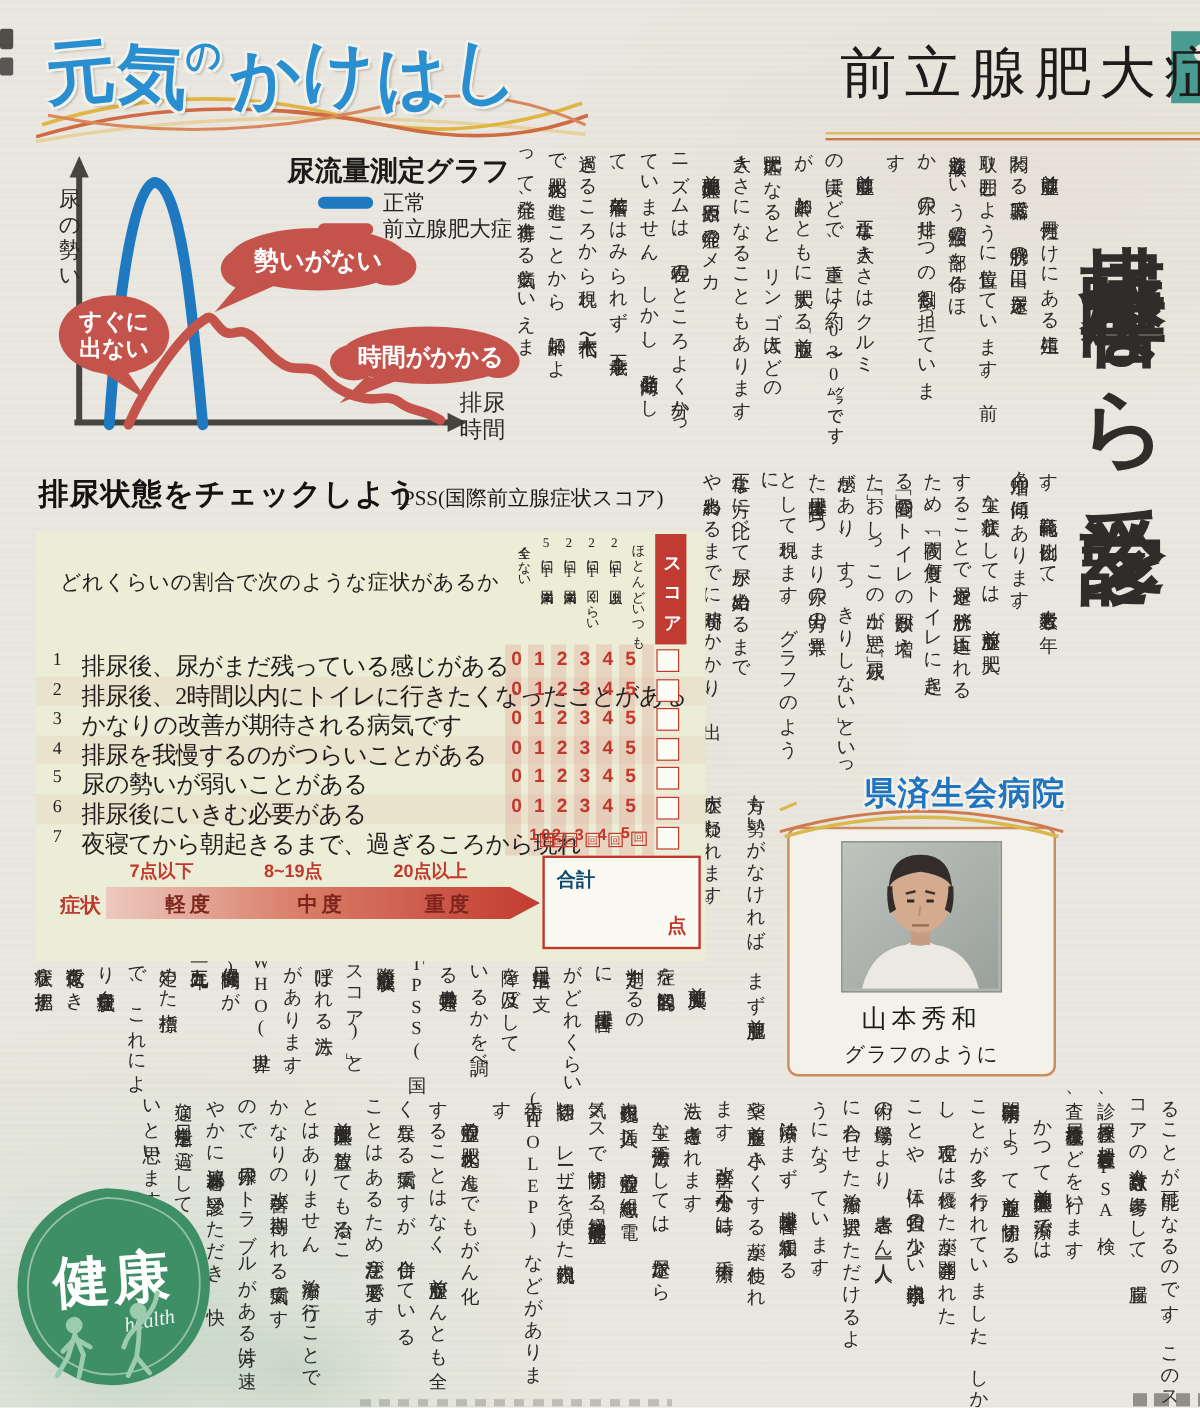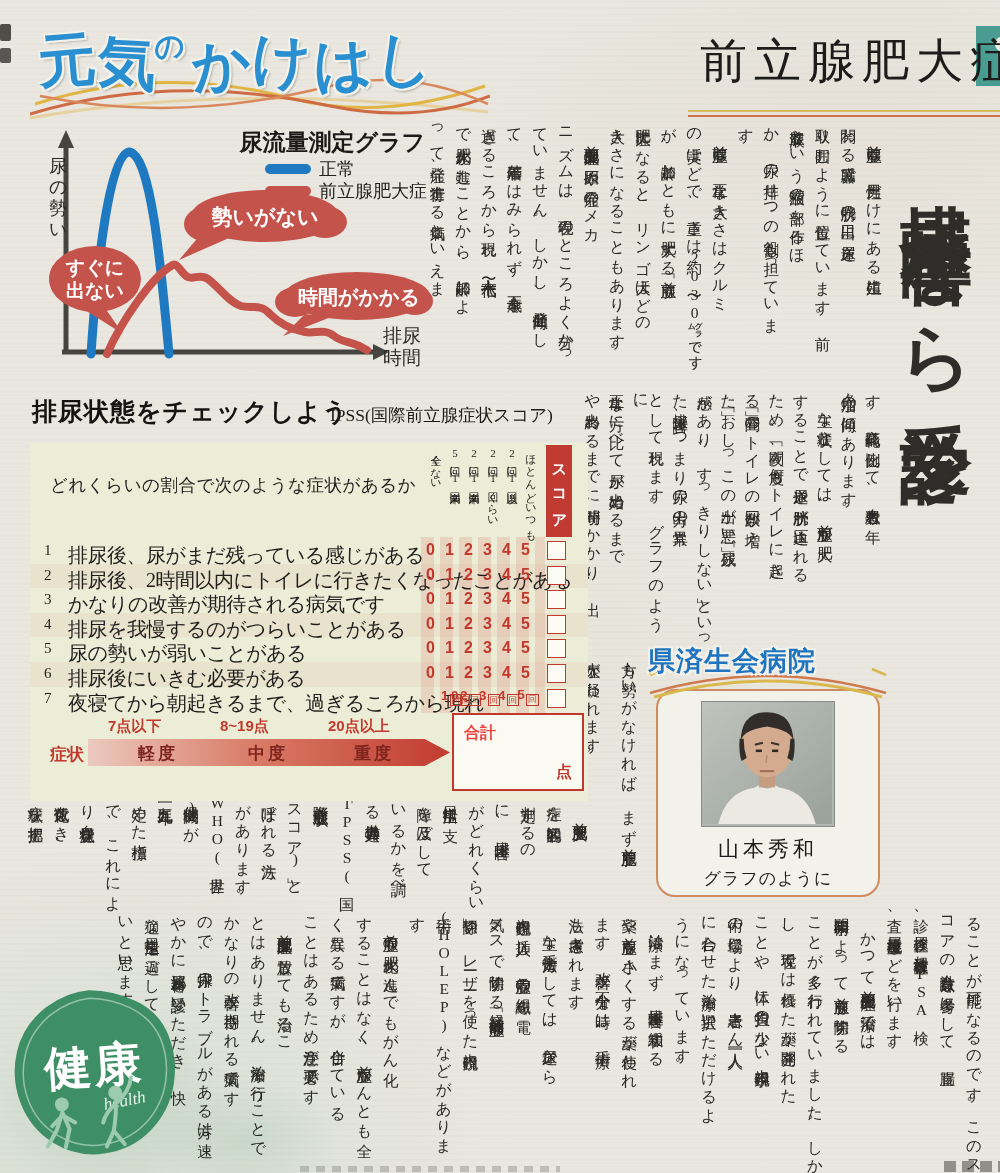--- a/index.html
+++ b/index.html
@@ -76,31 +76,31 @@
   .scorebox{position:absolute;left:517px;top:2px;width:19px;height:19px;background:#fcfbf4;border:1.5px solid #c0392c;box-sizing:border-box;}
   .severity{position:absolute;left:0;top:322px;width:560px;height:60px;}
   .sev-range{position:absolute;top:0;font-family:"Liberation Sans",sans-serif;font-weight:700;font-size:15px;color:#c0392c;}
   .sev-arrow{position:absolute;left:58px;top:22px;width:362px;height:27px;
     background:linear-gradient(90deg,#ecc9bf,#d97d68 45%,#c23b30);
     clip-path:polygon(0 0,93% 0,100% 50%,93% 100%,0 100%);}
   .sev-level{position:absolute;top:3px;font-weight:700;font-size:17px;color:#7d241c;letter-spacing:3px;}
   .sev-label{position:absolute;left:20px;top:26px;font-family:"Liberation Sans",sans-serif;font-weight:700;font-size:17px;color:#c0392c;}
   .total-box{position:absolute;left:422px;top:318px;width:132px;height:78px;background:#fbfaf2;
     border:2.5px solid #c0392c;box-sizing:border-box;}
-  .total-label{position:absolute;left:10px;top:8px;font-family:"Liberation Sans",sans-serif;font-weight:700;font-size:16px;color:#ef4444;}
+  .total-label{position:absolute;left:10px;top:8px;font-family:"Liberation Sans",sans-serif;font-weight:700;font-size:16px;color:#0c4a6e;}
   .total-unit{position:absolute;right:10px;bottom:6px;font-family:"Liberation Sans",sans-serif;font-weight:700;font-size:16px;color:#c0392c;}
 
   
   .docpanel{position:absolute;left:648px;top:643px;width:240px;height:258px;}
-  .hospital-badge{position:absolute;left:0;top:0;width:240px;text-align:left;
+  .hospital-badge{position:absolute;left:0;top:0;width:240px;text-align:right;
     font-family:Liberation Serif, serif;font-weight:900;font-size:27px;color:#1f74c0;letter-spacing:1px;
     text-shadow:2px 2px 0 #f2f1ea,-2px 2px 0 #f2f1ea,2px -2px 0 #f2f1ea,-2px -2px 0 #f2f1ea;z-index:2;}
   .badge-arcs{position:absolute;left:0;top:24px;z-index:1;}
   .doc-card{position:absolute;left:8px;top:46px;width:224px;height:208px;background:#f2f1ea;
-    border:2px solid #cf8a5e;border-radius:19px;box-sizing:border-box;}
+    border:2px solid #cf8a5e;border-radius:9px;box-sizing:border-box;}
   .photo{width:132px;height:124px;margin:10px auto 0;border:1px solid #8b8b85;background:#b0b6b0;overflow:hidden;}
   .doc-name{text-align:center;font-size:21px;letter-spacing:4px;color:#1d1c1a;margin-top:8px;}
   .doc-title{text-align:center;font-size:17px;letter-spacing:1px;color:#1d1c1a;margin-top:4px;}
 
   
   .stamp{position:absolute;left:2px;top:984px;width:186px;height:186px;transform:rotate(-4deg);}
 
   
   .frag{position:absolute;}
   .frag-tl1{left:0;top:24px;width:11px;height:17px;background:#35332f;opacity:.85;border-radius:2px;}

